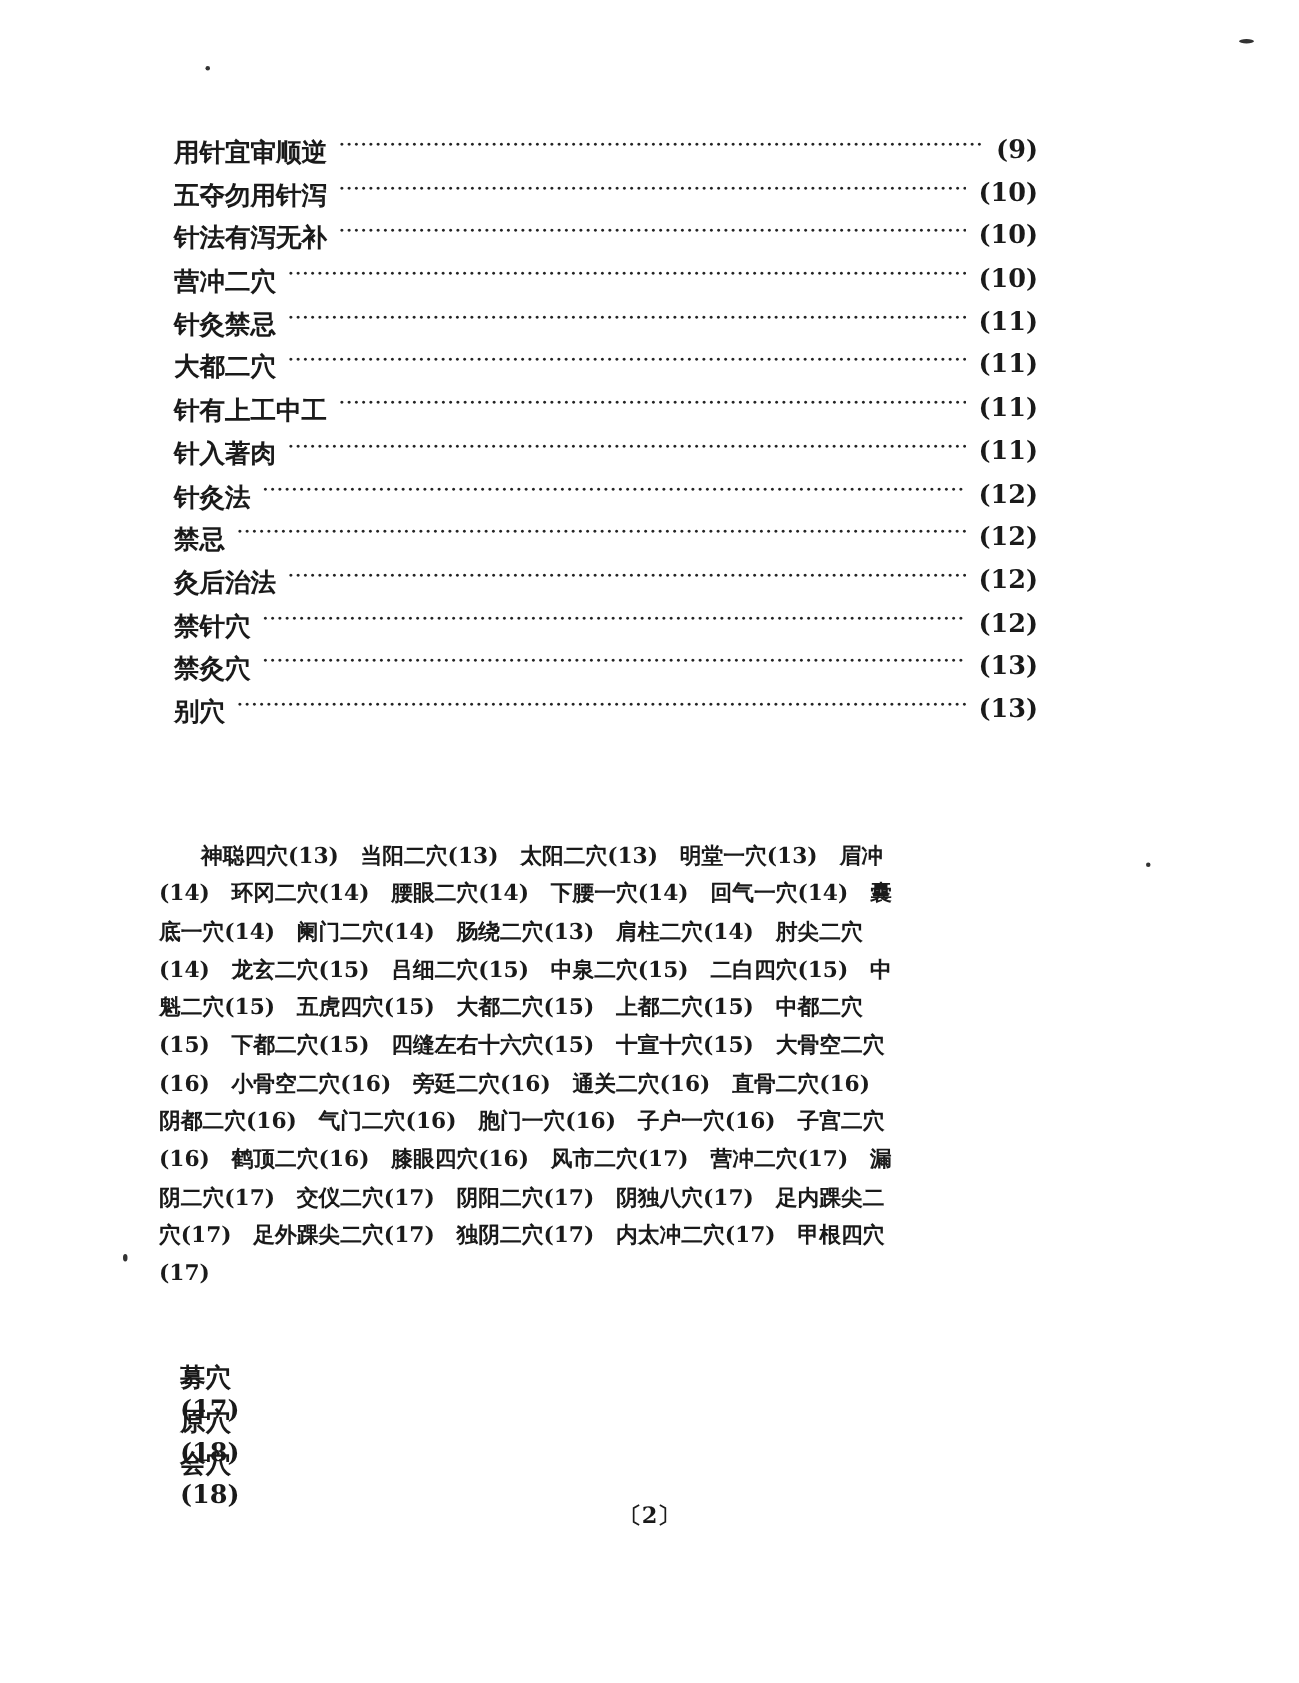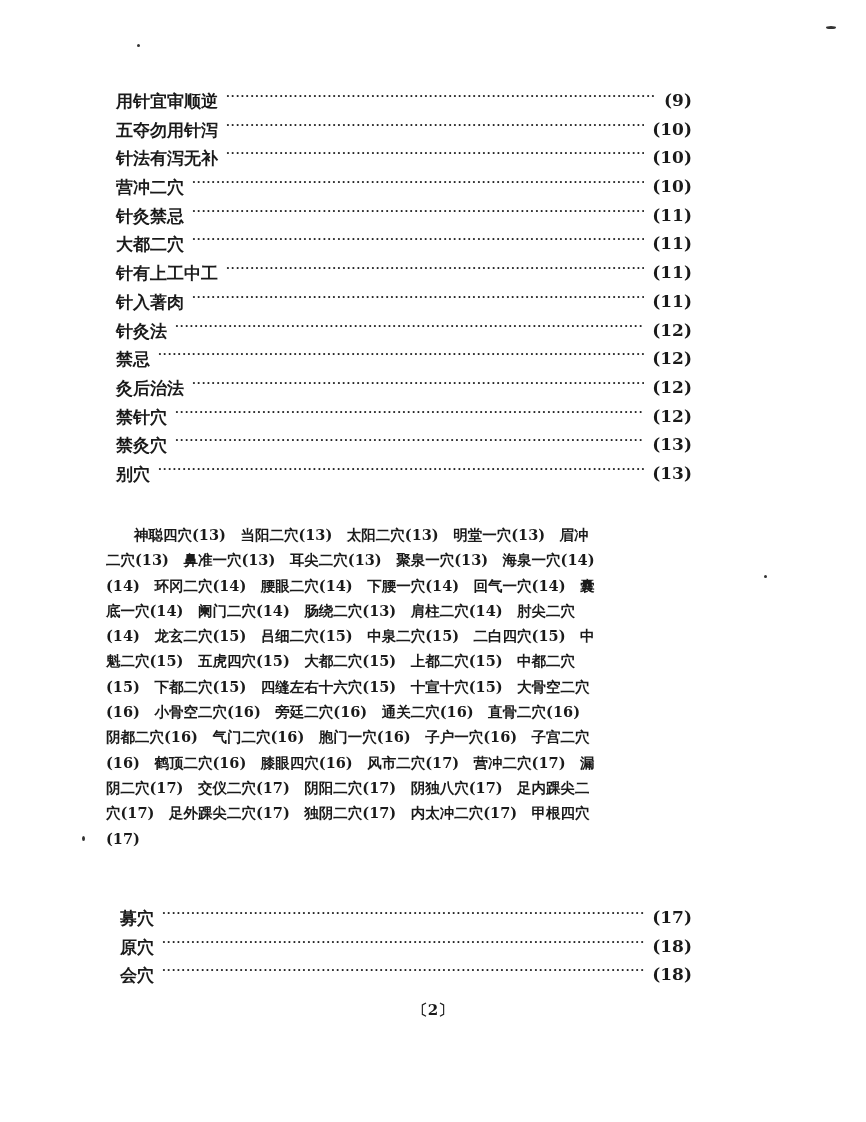--- a/index.html
+++ b/index.html
@@ -9,21 +9,21 @@
   .entry { display:flex; align-items:flex-start; height:28.7px; font-size:17px; font-weight:bold; }
   .entry .title { white-space:nowrap; }
   .entry .leader { flex:1; margin:0 8px; overflow:hidden; white-space:nowrap; font-size:11px; letter-spacing:1px; color:#222; }
   .entry .leader::before { content:"······································································································································"; }
   .entry .page { white-space:nowrap; font-weight:bold; }
   .sub-line { font-size:13.5px; font-weight:bold; height:26px; line-height:26px; padding-left:22px; white-space:nowrap; }
   .sub-line span { margin-right:14px; }
   .para { position:absolute; left:106px; width:586px; font-size:14.5px; font-weight:bold;
           line-height:25.3px; text-align:justify; text-indent:28px; }
   .toc2 { position:absolute; left:116px; top:907px; width:576px; }
-  .entry.ind { padding-left:4px; }
+  .entry.ind { padding-left:4px;flex-direction:column; }
   .page-number { position:absolute; left:0; width:866px; top:1001px; text-align:center; font-size:15px; font-weight:bold; }
   .speck { position:absolute; background:#333; border-radius:50%; }
 </style>
 </head>
 <body>
 
 <div class="speck" style="left:137px;top:44px;width:3px;height:3px;"></div>
 <div class="speck" style="left:826px;top:26px;width:10px;height:3px;"></div>
 <div class="speck" style="left:82px;top:836px;width:3px;height:5px;"></div>
 <div class="speck" style="left:764px;top:575px;width:3px;height:3px;"></div>
@@ -97,22 +97,21 @@
       <span class="page">(13)</span>
     </div>
   <div class="entry">
       <span class="title">别穴</span>
       <span class="leader"></span>
       <span class="page">(13)</span>
     </div>
 </div>
 
 <div class="para" style="top:522px; text-indent:0;">
-  <div style="padding-left:28px;">神聪四穴(13)　当阳二穴(13)　太阳二穴(13)　明堂一穴(13)　眉冲</div>
-  <div>二穴(13)　鼻准一穴(13)　耳尖二穴(13)　聚泉一穴(13)　海泉一穴(14)</div>
+  <div style="padding-left:28px;margin-top:36px;">神聪四穴(13)　当阳二穴(13)　太阳二穴(13)　明堂一穴(13)　眉冲</div>
   <div>(14)　环冈二穴(14)　腰眼二穴(14)　下腰一穴(14)　回气一穴(14)　囊</div>
   <div>底一穴(14)　阑门二穴(14)　肠绕二穴(13)　肩柱二穴(14)　肘尖二穴</div>
   <div>(14)　龙玄二穴(15)　吕细二穴(15)　中泉二穴(15)　二白四穴(15)　中</div>
   <div>魁二穴(15)　五虎四穴(15)　大都二穴(15)　上都二穴(15)　中都二穴</div>
   <div>(15)　下都二穴(15)　四缝左右十六穴(15)　十宣十穴(15)　大骨空二穴</div>
   <div>(16)　小骨空二穴(16)　旁廷二穴(16)　通关二穴(16)　直骨二穴(16)</div>
   <div>阴都二穴(16)　气门二穴(16)　胞门一穴(16)　子户一穴(16)　子宫二穴</div>
   <div>(16)　鹤顶二穴(16)　膝眼四穴(16)　风市二穴(17)　营冲二穴(17)　漏</div>
   <div>阴二穴(17)　交仪二穴(17)　阴阳二穴(17)　阴独八穴(17)　足内踝尖二</div>
   <div>穴(17)　足外踝尖二穴(17)　独阴二穴(17)　内太冲二穴(17)　甲根四穴</div>

